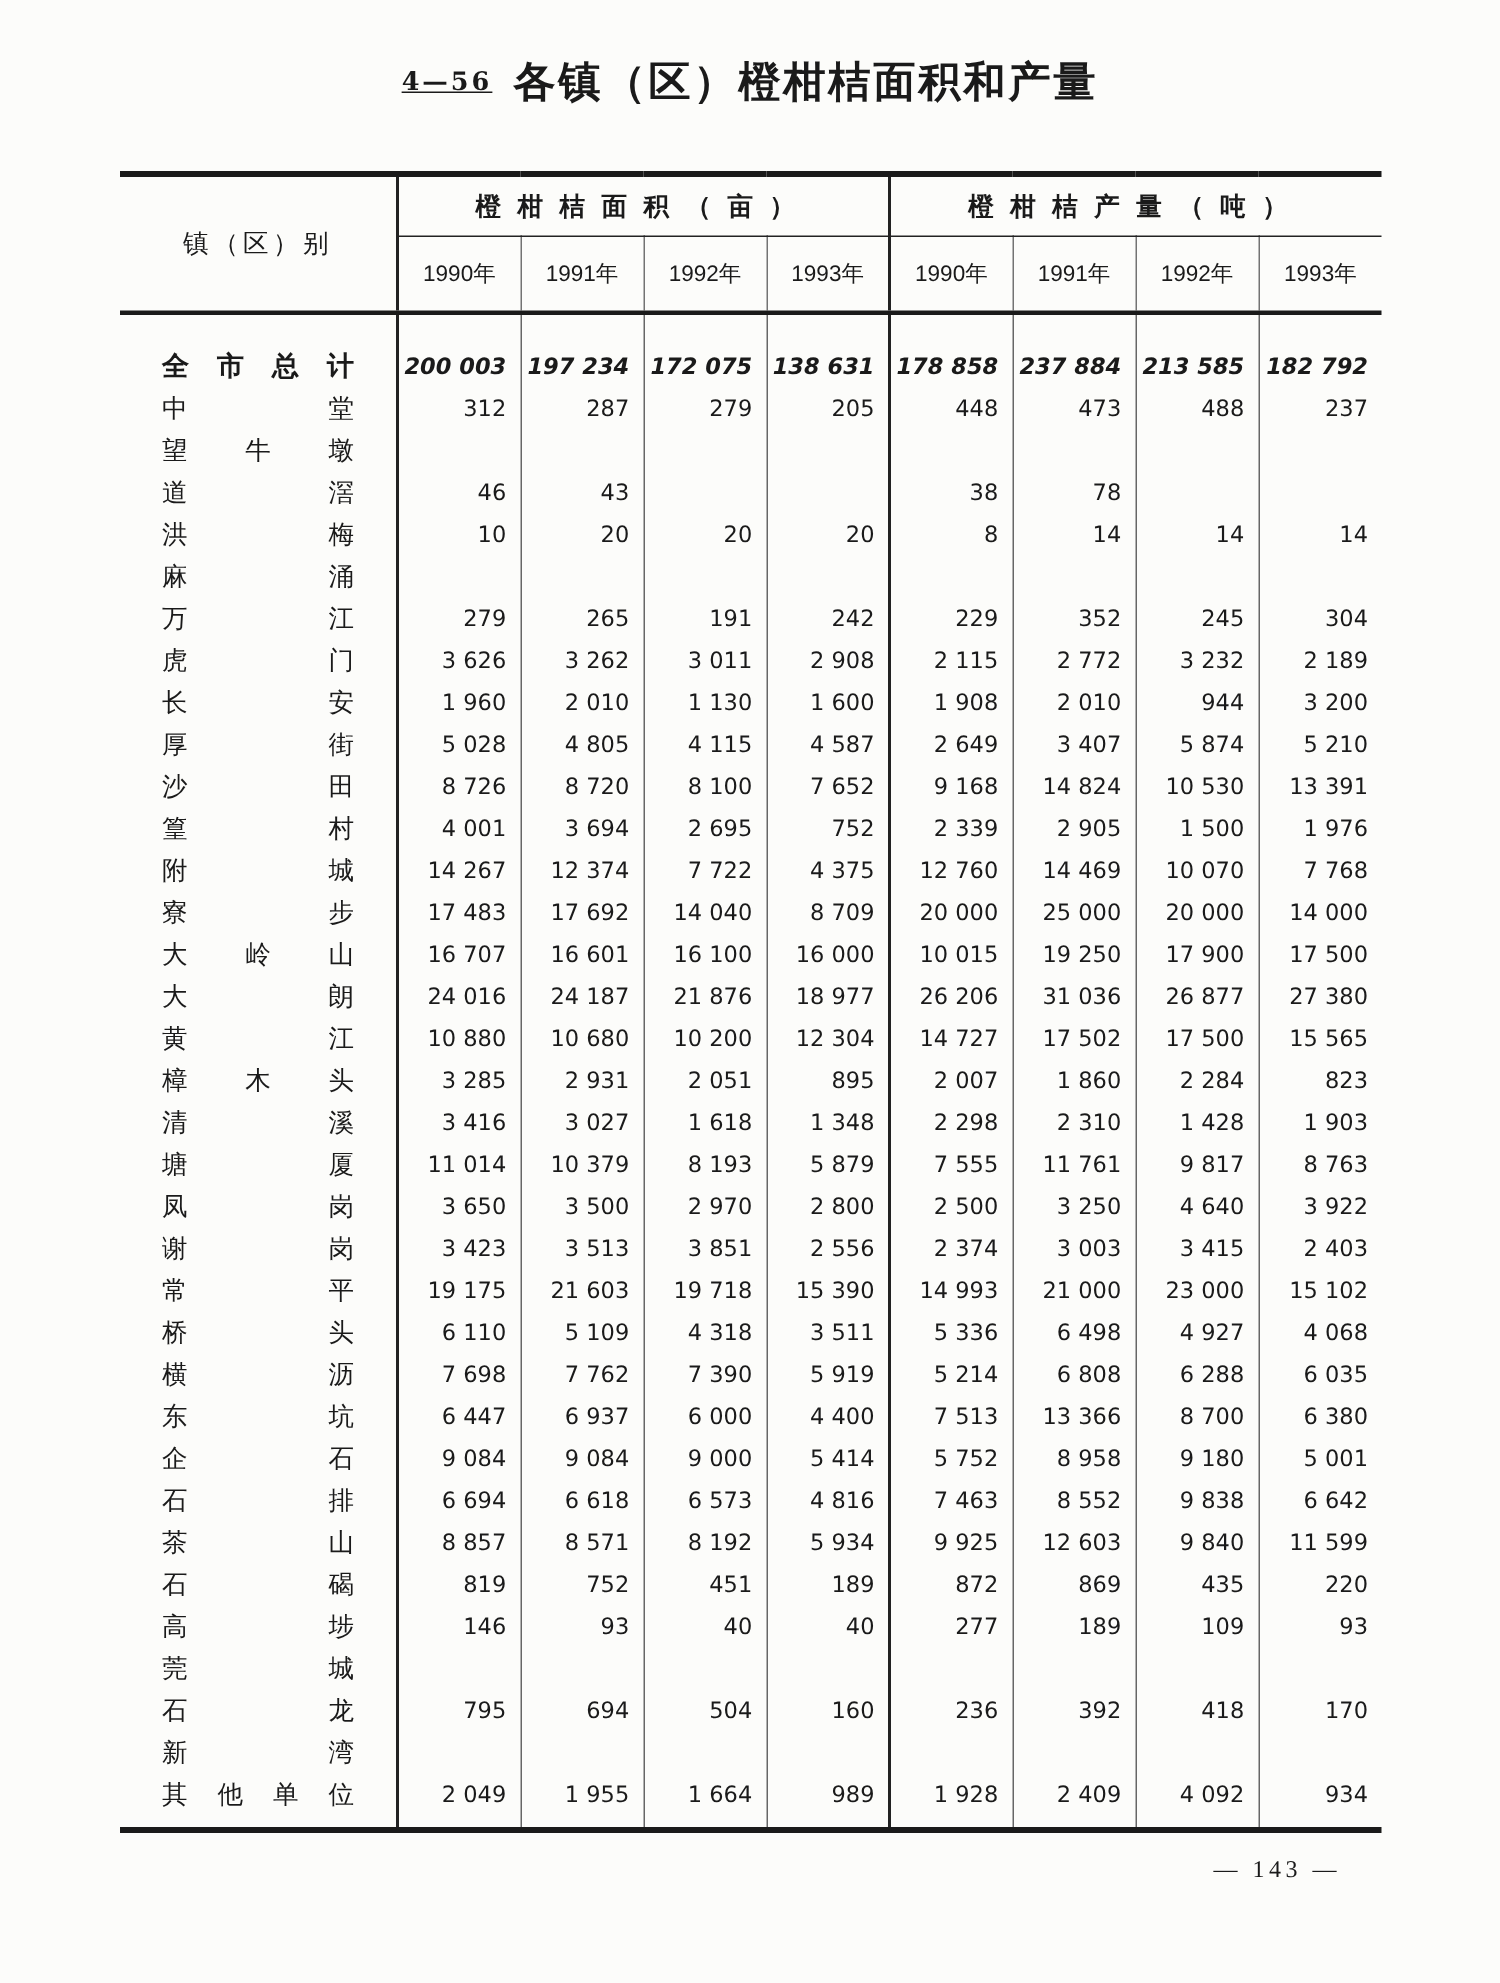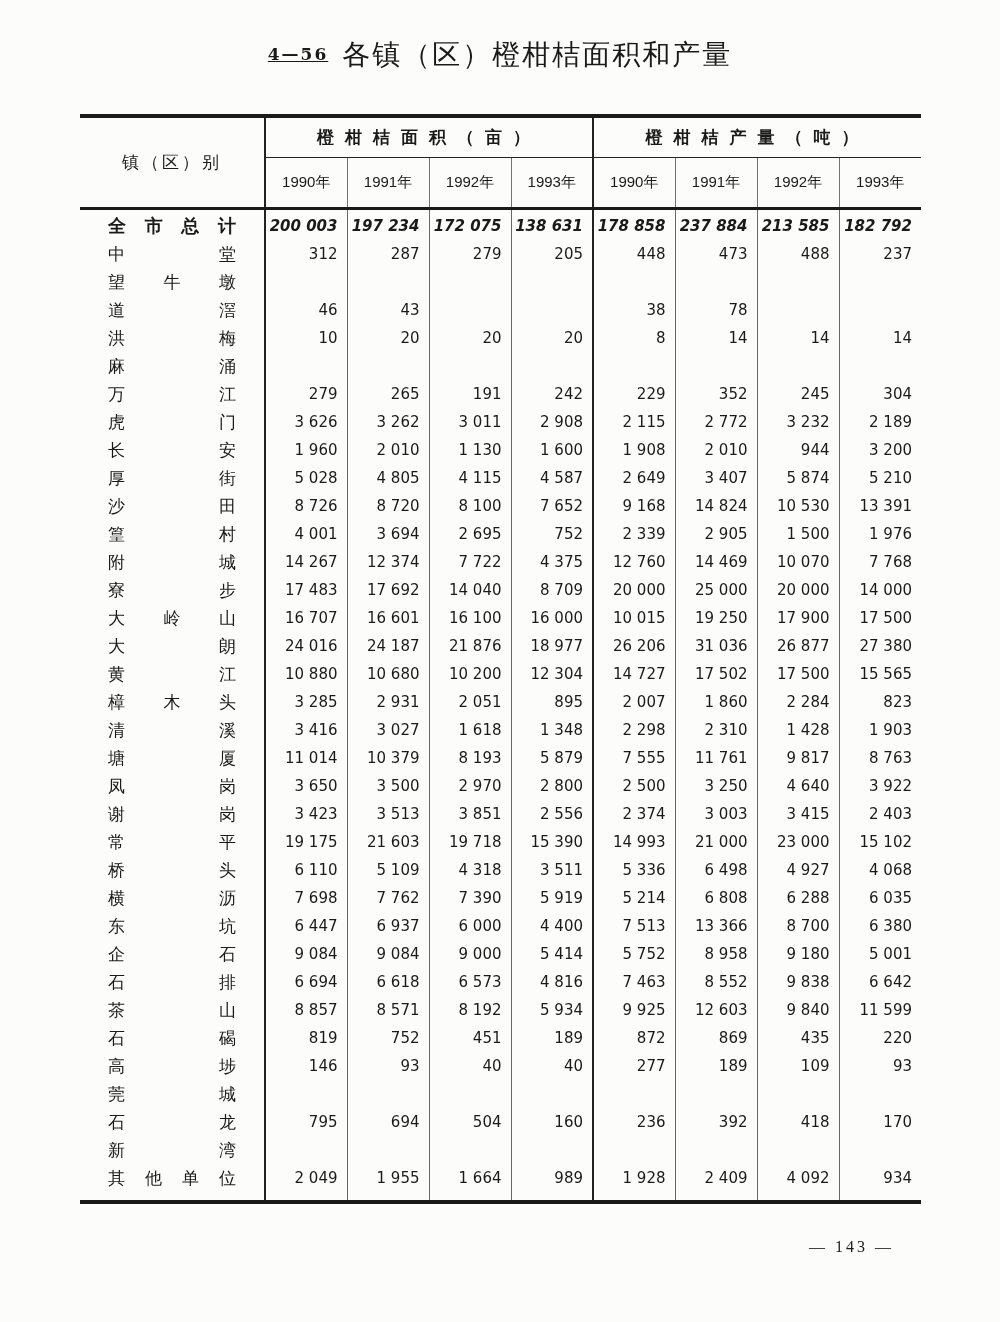--- a/index.html
+++ b/index.html
@@ -13,21 +13,21 @@
     overflow:hidden;
   }
   
   .title-row{ text-align:center; padding-top:36px; }
   .table-no{
     font-family:"DejaVu Serif",serif;
     font-size:17px;font-weight:bold;letter-spacing:2px;
     vertical-align:4px;margin-right:14px;text-decoration:underline;
   }
   .title-text{
-    font-size:28px;font-weight:normal;letter-spacing:2px;text-align:center;
+    font-size:28px;font-weight:bold;letter-spacing:2px;text-align:center;
   }
   
   table.citrus{
     position:absolute;left:80px;top:114px;width:841px;
     border-collapse:collapse;table-layout:fixed;
     border-top:4px solid #1a1a1a;
     border-bottom:4px solid #1a1a1a;
   }
   th,td{padding:0;font-weight:normal;}
   .th-rowhead{
@@ -62,21 +62,21 @@
     text-align:justify;text-align-last:justify;
   }
   td.num{
     font-size:15px;text-align:right;padding-right:9px;
     border-left:1px solid #666;
     font-family:"DejaVu Sans","Liberation Sans",sans-serif;
   }
   tbody td.num.group-start{ border-left:2px solid #222; }
   tr.total td.num{ font-weight:bold;font-style:italic;font-size:15px; }
   tr.total .town{ font-weight:bold;font-size:18px; }
-  tbody tr:first-child td{ padding-top:2px; }
+  tbody tr:first-child td{ padding-top:20px; }
   tbody tr:last-child td{ padding-bottom:8px; }
   
   .footer{
     position:absolute;top:1238px;right:106px;
     font-size:16px;letter-spacing:3px;
     font-family:Liberation Serif, serif;
     text-align:center;
   }
 </style>
 </head>

